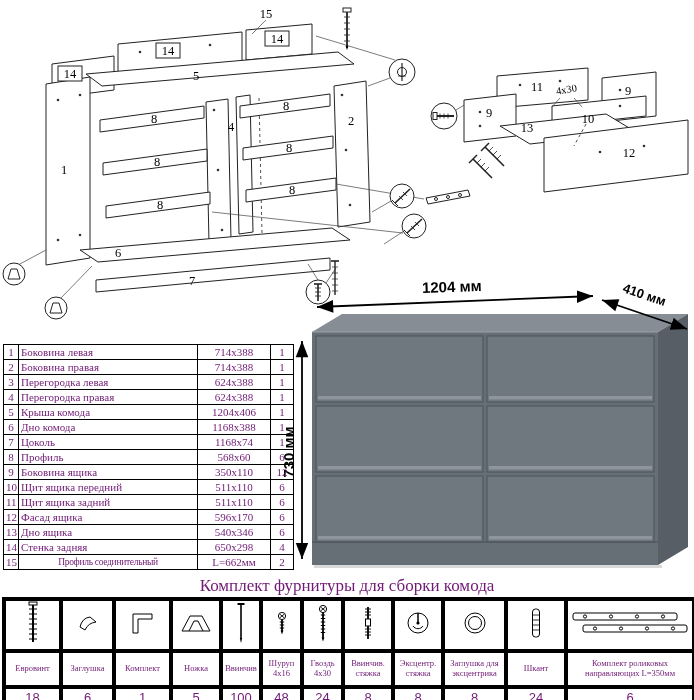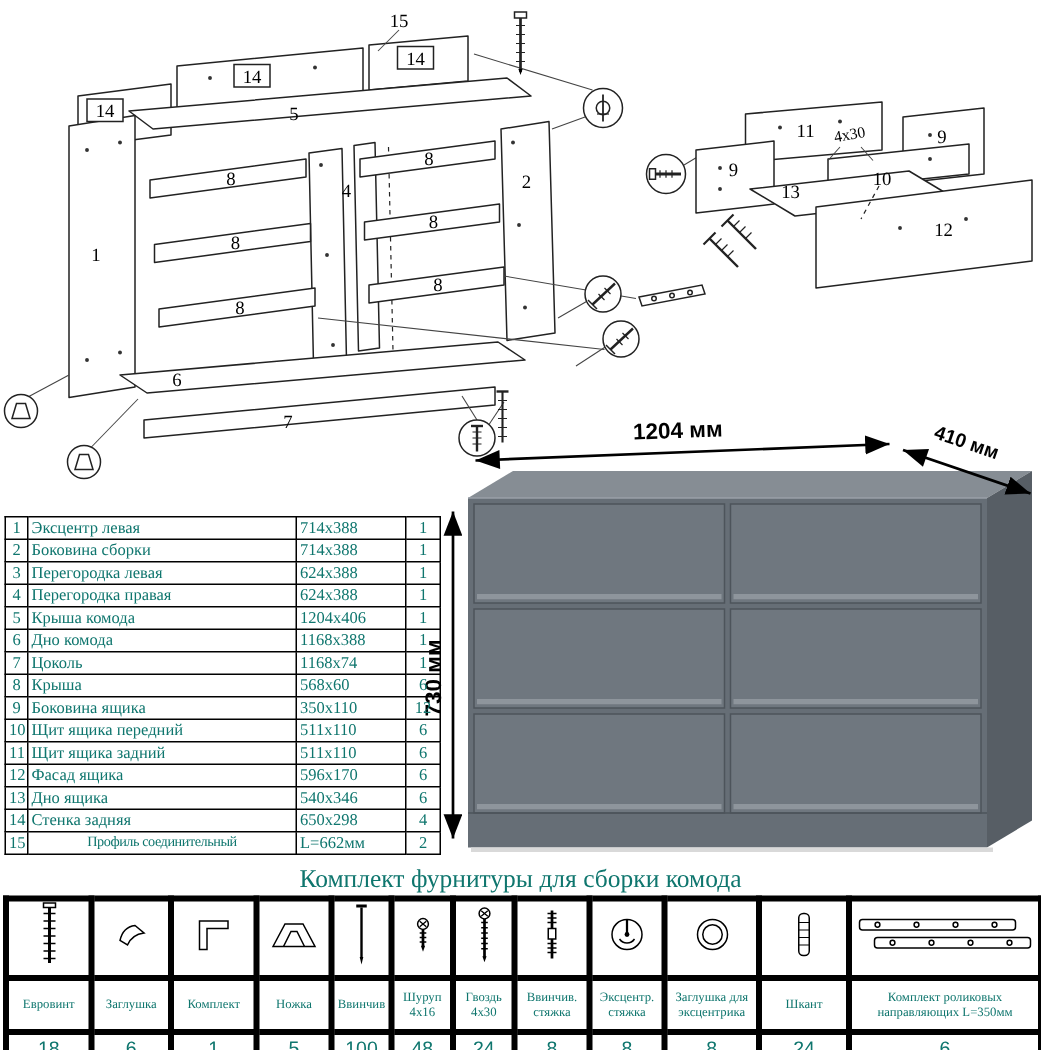--- a/index.html
+++ b/index.html
@@ -1,26 +1,26 @@
 <!DOCTYPE html>
 <html><head>
 <meta charset="utf-8">
 <style>
   html,body{margin:0;padding:0;background:#fff;}
   .sheet{position:relative;width:694px;height:700px;background:#fff;overflow:hidden;
-         font-family:"Liberation Serif", serif;color:#0f766e;}
+         font-family:"Liberation Serif", serif;color:#701a75;}
   svg.art{position:absolute;left:0;top:0;}
 
   
   table.parts{position:absolute;left:3px;top:344px;width:290px;border-collapse:collapse;
       table-layout:fixed;font-size:11px;font-family:"Liberation Serif", serif;}
   table.parts td{border:1px solid #000;height:14px;line-height:13px;padding:0 2px;
       white-space:nowrap;overflow:hidden;}
   td.c-num{text-align:center;padding:0;}
-  td.c-size{text-align:left;}
+  td.c-size{text-align:center;}
   td.c-qty{text-align:center;}
   tr.r15 td.c-name{font-size:9.5px;letter-spacing:-0.3px;text-align:center;}
 
   
   .hw-title{position:absolute;left:0;top:576px;width:694px;text-align:center;
       font-size:17px;font-family:"Liberation Serif", serif;}
   table.hw{position:absolute;left:2px;top:597px;width:690px;border-collapse:collapse;
       table-layout:fixed;text-align:center;}
   table.hw td{border:4px solid #000000;padding:0;vertical-align:middle;overflow:hidden;}
   tr.row-icons td{height:46px;}
@@ -259,27 +259,27 @@
 <table class="parts">
   <colgroup>
         <col style="width:15px">
         <col style="width:179px">
         <col style="width:73px">
         <col style="width:23px">
       </colgroup>
   <tbody>
     <tr>
           <td class="c-num">1</td>
-          <td class="c-name">Эксцентр левая</td>
+          <td class="c-name">Боковина левая</td>
           <td class="c-size">714x388</td>
           <td class="c-qty">1</td>
         </tr>
     <tr>
           <td class="c-num">2</td>
-          <td class="c-name">Боковина сборки</td>
+          <td class="c-name">Боковина правая</td>
           <td class="c-size">714x388</td>
           <td class="c-qty">1</td>
         </tr>
     <tr>
           <td class="c-num">3</td>
           <td class="c-name">Перегородка левая</td>
           <td class="c-size">624x388</td>
           <td class="c-qty">1</td>
         </tr>
     <tr>
@@ -301,21 +301,21 @@
           <td class="c-qty">1</td>
         </tr>
     <tr>
           <td class="c-num">7</td>
           <td class="c-name">Цоколь</td>
           <td class="c-size">1168x74</td>
           <td class="c-qty">1</td>
         </tr>
     <tr>
           <td class="c-num">8</td>
-          <td class="c-name">Крыша</td>
+          <td class="c-name">Профиль</td>
           <td class="c-size">568x60</td>
           <td class="c-qty">6</td>
         </tr>
     <tr>
           <td class="c-num">9</td>
           <td class="c-name">Боковина ящика</td>
           <td class="c-size">350x110</td>
           <td class="c-qty">12</td>
         </tr>
     <tr>

